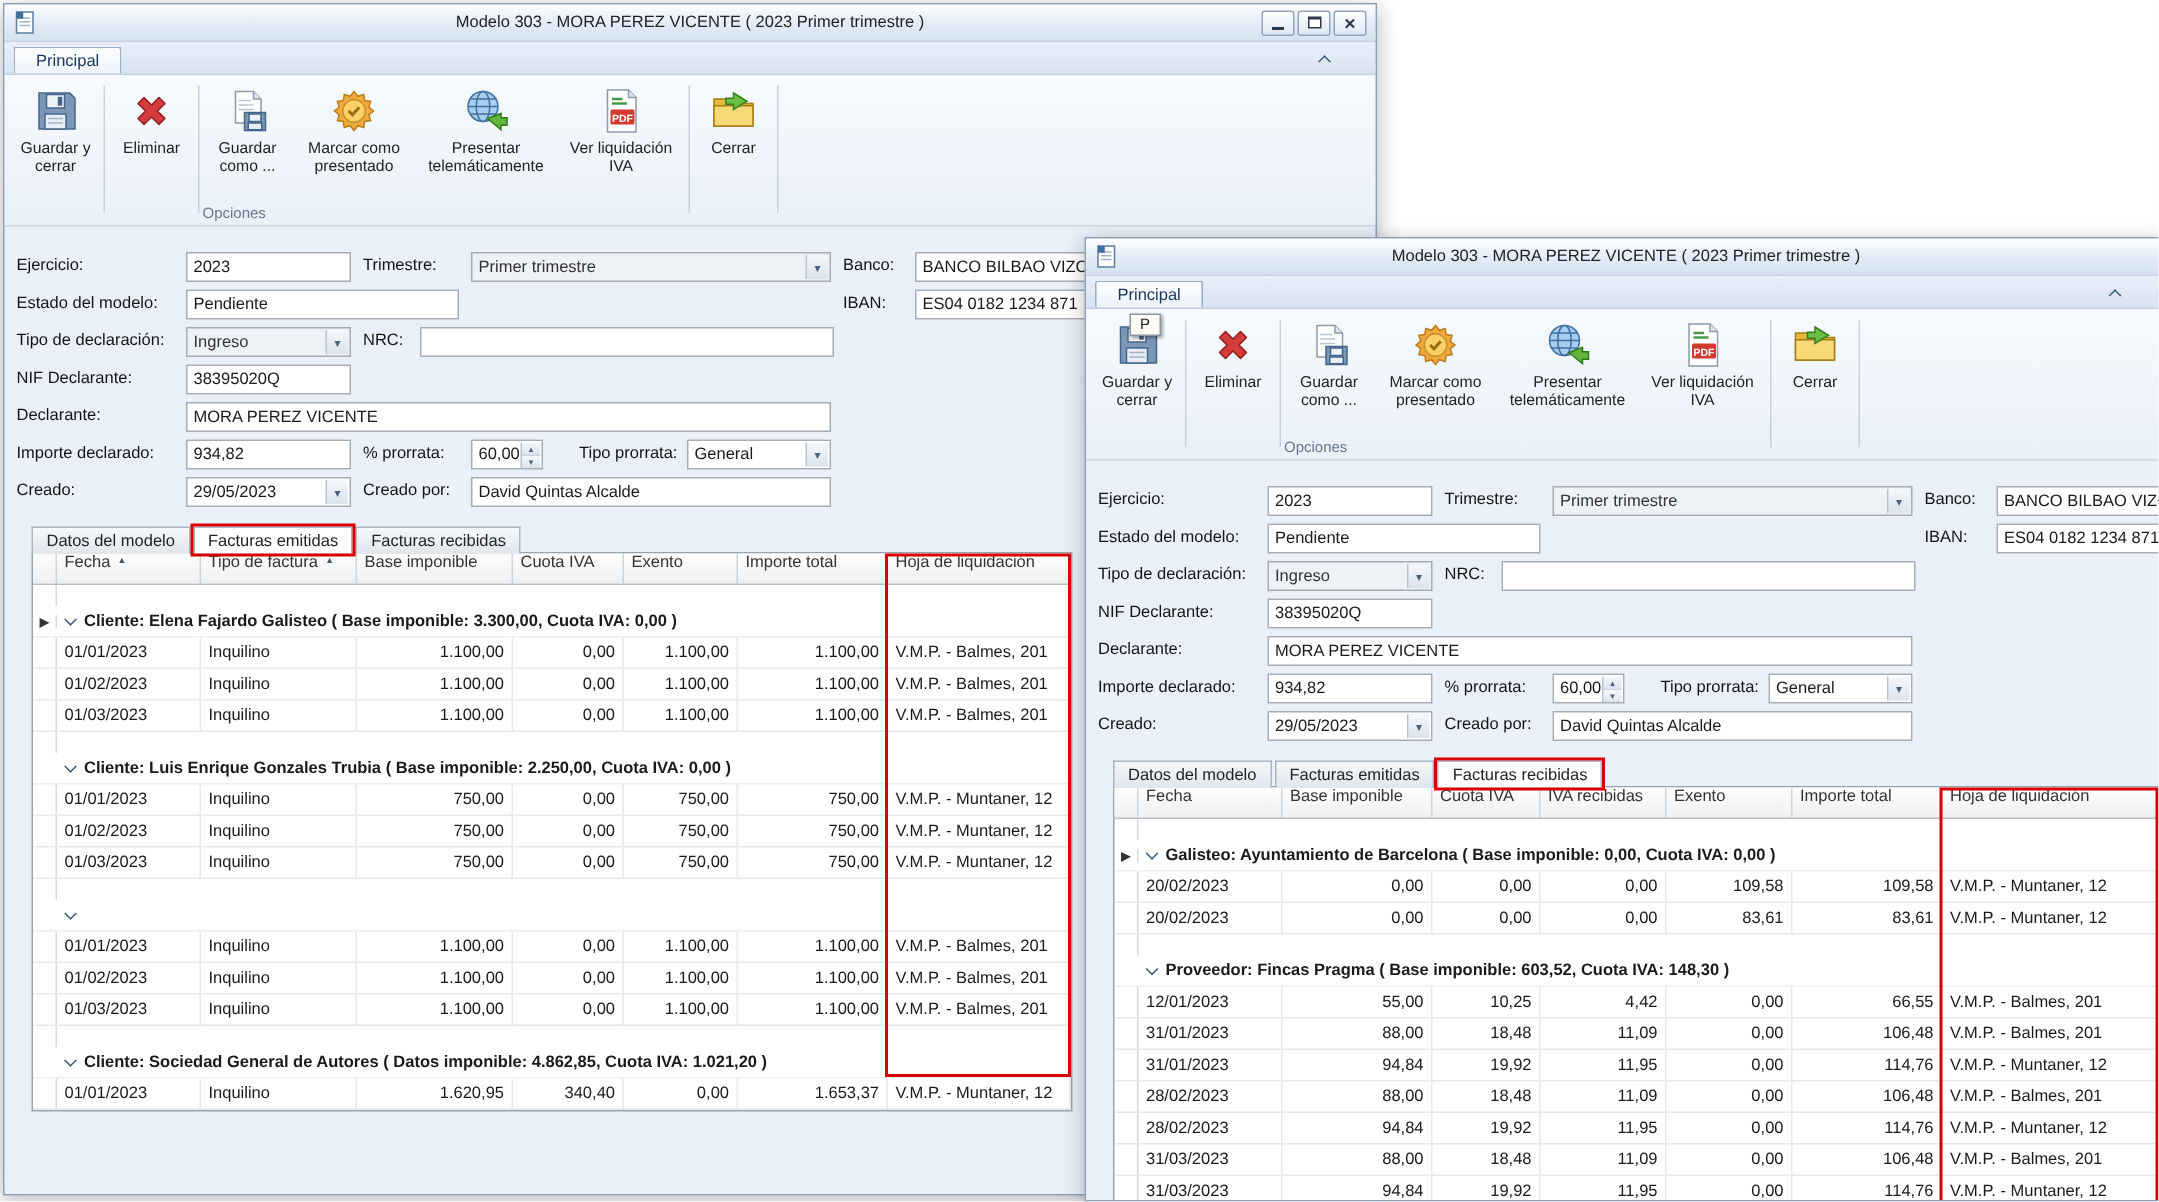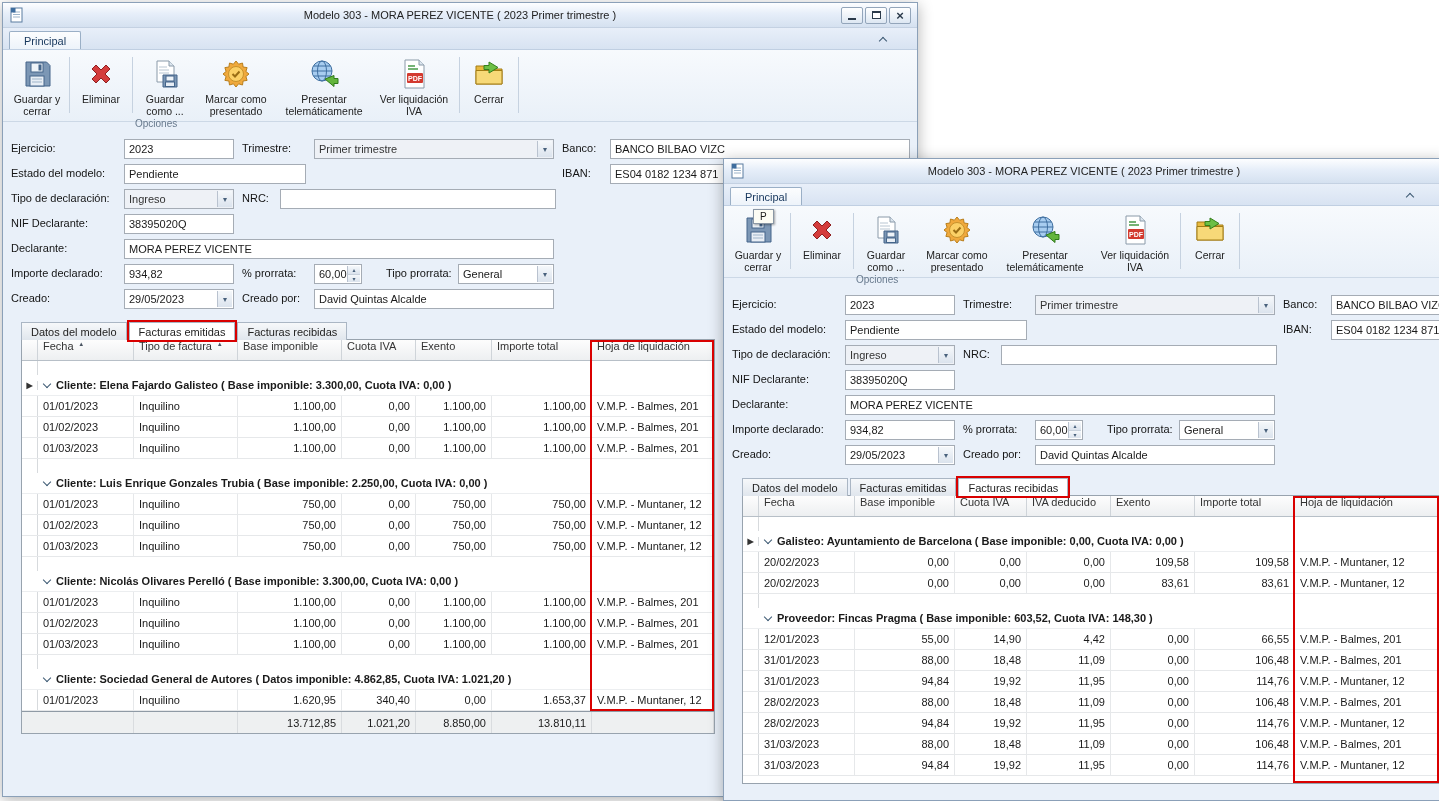--- a/index.html
+++ b/index.html
@@ -21,21 +21,21 @@
   
   .ribbon-strip{height:22px;background:linear-gradient(#e8eff9,#d8e3f2);display:flex;align-items:flex-end;padding:0 6px;border-bottom:1px solid #c0cfe2;position:relative}
   .rtab{padding:3px 14px 2px;background:linear-gradient(#fcfdfe,#edf3fa);border:1px solid #9aafc6;border-bottom:none;border-radius:2px 2px 0 0;color:#16365c}
   .collapse-btn{position:absolute;right:26px;top:5px;width:16px;height:13px;display:flex;align-items:center;justify-content:center}
   .chev{display:inline-block;width:6px;height:6px;border-right:1.5px solid #3b5872;border-bottom:1.5px solid #3b5872}
   .chev.down{transform:rotate(45deg)}
   .chev.up{transform:rotate(-135deg);margin-top:3px}
   .keytip{position:absolute;left:29px;top:50px;padding:1px 6px;background:#fcfcf4;border:1px solid #8a97a5;box-shadow:1px 1px 2px rgba(0,0,0,.35);font-size:10px;z-index:7}
 
   
-  .toolbar{background:linear-gradient(#f7fafd,#e9f0f8);border-bottom:1px solid #ccd8e6;display:flex;align-items:stretch;padding:3px 4px 0;height:72px}
+  .toolbar{background:linear-gradient(#f7fafd,#e9f0f8);border-bottom:1px solid #ccd8e6;display:flex;align-items:stretch;padding:3px 4px 0;height:101px}
   .tbtn{width:66px;display:flex;flex-direction:column;align-items:center;padding:4px 3px 0;gap:3px;border:1px solid transparent;border-radius:3px;text-align:center;cursor:default}
   .tbtn[data-name="save-close-button"],.tbtn[data-name="save-as-button"]{width:60px}
   .tbtn[data-name="delete-button"]{width:58px}
   .tbtn[data-name="mark-presented-button"]{width:82px}
   .tbtn[data-name="present-online-button"]{width:94px}
   .tbtn[data-name="view-vat-button"]{width:86px}
   .tbtn[data-name="close-button"]{width:54px}
   .ticon{width:32px;height:32px;display:flex}
   .ticon svg{width:32px;height:32px}
   .tlabel{font-size:10.5px;line-height:12px;color:#222}
@@ -417,21 +417,20 @@
             <span class="gcell c4 num" data-name="cell">750,00</span>
             <span class="gcell c5 num" data-name="cell">750,00</span>
             <span class="gcell c6" data-name="cell">V.M.P. - Muntaner, 12</span>
           </div>
           <div class="grow spacer" data-name="group-spacer">
             <span class="gut" data-name="row-indicator"></span>
           </div>
           <div class="grow ghead" data-name="group-header">
             <span class="gut" data-name="row-indicator"></span>
             <span class="chev down" data-name="collapse-group-icon"></span>
-            <span class="gtitle" data-name="group-header-label">Cliente: Nicolás Olivares Perelló ( Base imponible: 3.300,00, Cuota IVA: 0,00 )</span>
           </div>
           <div class="grow drow" data-name="table-row">
             <span class="gut" data-name="row-indicator"></span>
             <span class="gcell c0" data-name="cell">01/01/2023</span>
             <span class="gcell c1" data-name="cell">Inquilino</span>
             <span class="gcell c2 num" data-name="cell">1.100,00</span>
             <span class="gcell c3 num" data-name="cell">0,00</span>
             <span class="gcell c4 num" data-name="cell">1.100,00</span>
             <span class="gcell c5 num" data-name="cell">1.100,00</span>
             <span class="gcell c6" data-name="cell">V.M.P. - Balmes, 201</span>
@@ -467,30 +466,20 @@
           <div class="grow drow" data-name="table-row">
             <span class="gut" data-name="row-indicator"></span>
             <span class="gcell c0" data-name="cell">01/01/2023</span>
             <span class="gcell c1" data-name="cell">Inquilino</span>
             <span class="gcell c2 num" data-name="cell">1.620,95</span>
             <span class="gcell c3 num" data-name="cell">340,40</span>
             <span class="gcell c4 num" data-name="cell">0,00</span>
             <span class="gcell c5 num" data-name="cell">1.653,37</span>
             <span class="gcell c6" data-name="cell">V.M.P. - Muntaner, 12</span>
           </div>
-        </div>
-      <div class="totals" data-name="grid-totals">
-          <span class="gut" data-name="row-indicator"></span>
-          <span class="gcell c0" data-name="total-cell"></span>
-          <span class="gcell c1" data-name="total-cell"></span>
-          <span class="gcell c2 num" data-name="total-cell">13.712,85</span>
-          <span class="gcell c3 num" data-name="total-cell">1.021,20</span>
-          <span class="gcell c4 num" data-name="total-cell">8.850,00</span>
-          <span class="gcell c5 num" data-name="total-cell">13.810,11</span>
-          <span class="gcell c6" data-name="total-cell"></span>
         </div>
       <div class="red-col" data-name="highlight-box-hoja-column"></div>
     </div>
   </section>
 
   <section class="window" id="win2" data-name="window-modelo303-recibidas">
     <header class="titlebar" data-name="titlebar">
       <span class="app-icon" data-name="app-icon">
         <svg viewBox="0 0 16 16">
             <rect x="2" y="1" width="11" height="14" fill="#fff" stroke="#5b7da0"></rect>
@@ -687,21 +676,21 @@
           <div class="gcol c0" data-name="column-header-fecha">
             <span data-name="column-header-label">Fecha</span>
           </div>
           <div class="gcol c1" data-name="column-header-base-imponible">
             <span data-name="column-header-label">Base imponible</span>
           </div>
           <div class="gcol c2" data-name="column-header-cuota-iva">
             <span data-name="column-header-label">Cuota IVA</span>
           </div>
           <div class="gcol c3" data-name="column-header-iva-deducido">
-            <span data-name="column-header-label">IVA deducido</span>
+            <span data-name="column-header-label">IVA recibidas</span>
           </div>
           <div class="gcol c4" data-name="column-header-exento">
             <span data-name="column-header-label">Exento</span>
           </div>
           <div class="gcol c5" data-name="column-header-importe-total">
             <span data-name="column-header-label">Importe total</span>
           </div>
           <div class="gcol c6" data-name="column-header-hoja-de-liquidacion">
             <span data-name="column-header-label">Hoja de liquidación</span>
           </div>
@@ -740,21 +729,21 @@
           </div>
           <div class="grow ghead" data-name="group-header">
             <span class="gut" data-name="row-indicator"></span>
             <span class="chev down" data-name="collapse-group-icon"></span>
             <span class="gtitle" data-name="group-header-label">Proveedor: Fincas Pragma ( Base imponible: 603,52, Cuota IVA: 148,30 )</span>
           </div>
           <div class="grow drow" data-name="table-row">
             <span class="gut" data-name="row-indicator"></span>
             <span class="gcell c0" data-name="cell">12/01/2023</span>
             <span class="gcell c1 num" data-name="cell">55,00</span>
-            <span class="gcell c2 num" data-name="cell">14,90</span>
+            <span class="gcell c2 num" data-name="cell">10,25</span>
             <span class="gcell c3 num" data-name="cell">4,42</span>
             <span class="gcell c4 num" data-name="cell">0,00</span>
             <span class="gcell c5 num" data-name="cell">66,55</span>
             <span class="gcell c6" data-name="cell">V.M.P. - Balmes, 201</span>
           </div>
           <div class="grow drow" data-name="table-row">
             <span class="gut" data-name="row-indicator"></span>
             <span class="gcell c0" data-name="cell">31/01/2023</span>
             <span class="gcell c1 num" data-name="cell">88,00</span>
             <span class="gcell c2 num" data-name="cell">18,48</span>

